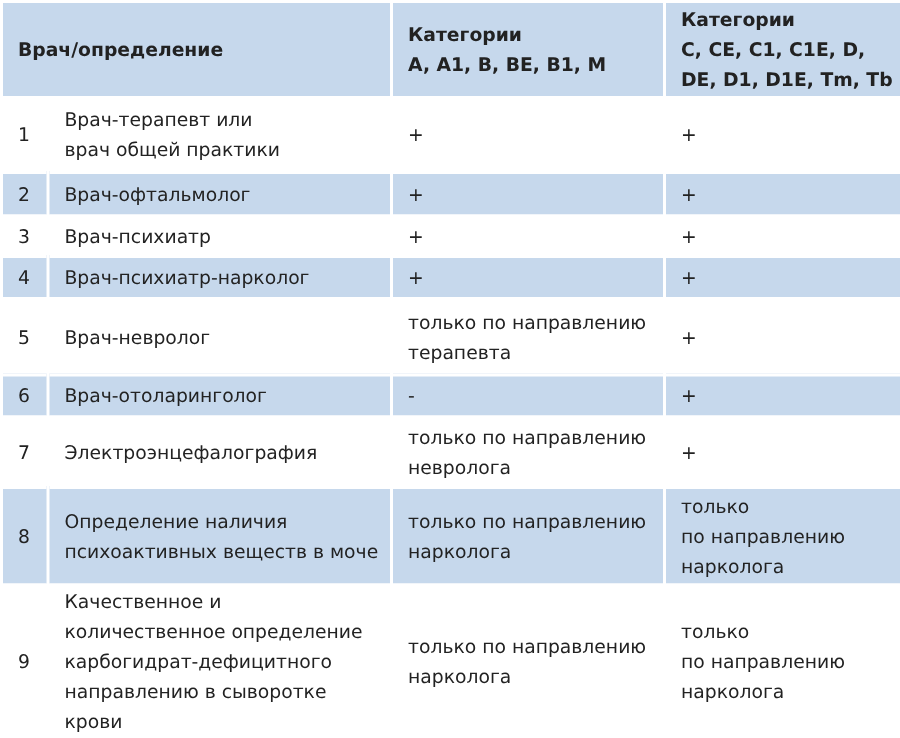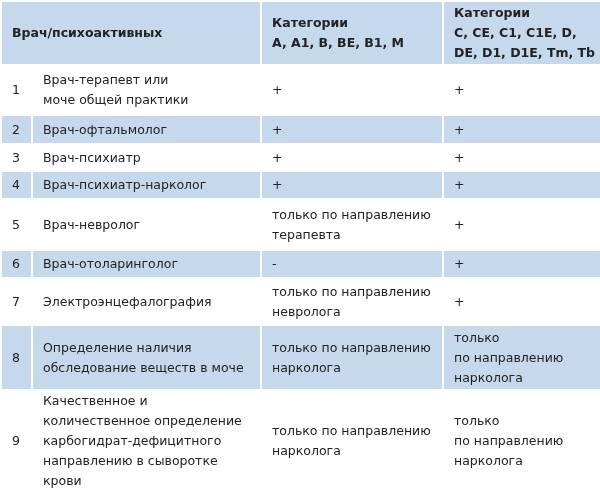--- a/index.html
+++ b/index.html
@@ -29,33 +29,33 @@
 
 <table class="t">
   <colgroup>
     <col style="width:29px">
     <col style="width:227px">
     <col style="width:180px">
     <col style="width:156px">
   </colgroup>
   <thead>
     <tr style="height:64px">
-      <th class="shade multiline" colspan="2">Врач/психоактивных</th>
+      <th class="shade multiline" colspan="2">Врач/определение</th>
       <th class="shade multiline">Категории
 A, A1, B, BE, B1, M</th>
       <th class="shade multiline">Категории
 C, CE, C1, C1E, D,
 DE, D1, D1E, Tm, Tb</th>
     </tr>
   </thead>
   <tbody>
     <tr style="height:50px">
       <td class="num">1</td>
       <td class="multiline">Врач-терапевт или
-моче общей практики</td>
+врач общей практики</td>
       <td class="multiline">+</td>
       <td class="multiline">+</td>
     </tr>
     <tr style="height:29px">
       <td class="num shade">2</td>
       <td class="shade multiline">Врач-офтальмолог</td>
       <td class="shade multiline">+</td>
       <td class="shade multiline">+</td>
     </tr>
     <tr style="height:27px">
@@ -86,21 +86,21 @@
     <tr style="height:47px">
       <td class="num">7</td>
       <td class="multiline">Электроэнцефалография</td>
       <td class="multiline">только по направлению
 невролога</td>
       <td class="multiline">+</td>
     </tr>
     <tr style="height:65px">
       <td class="num shade">8</td>
       <td class="shade multiline">Определение наличия
-обследование веществ в моче</td>
+психоактивных веществ в моче</td>
       <td class="shade multiline">только по направлению
 нарколога</td>
       <td class="shade multiline">только
 по направлению
 нарколога</td>
     </tr>
     <tr style="height:101px">
       <td class="num">9</td>
       <td class="multiline">Качественное и
 количественное определение

